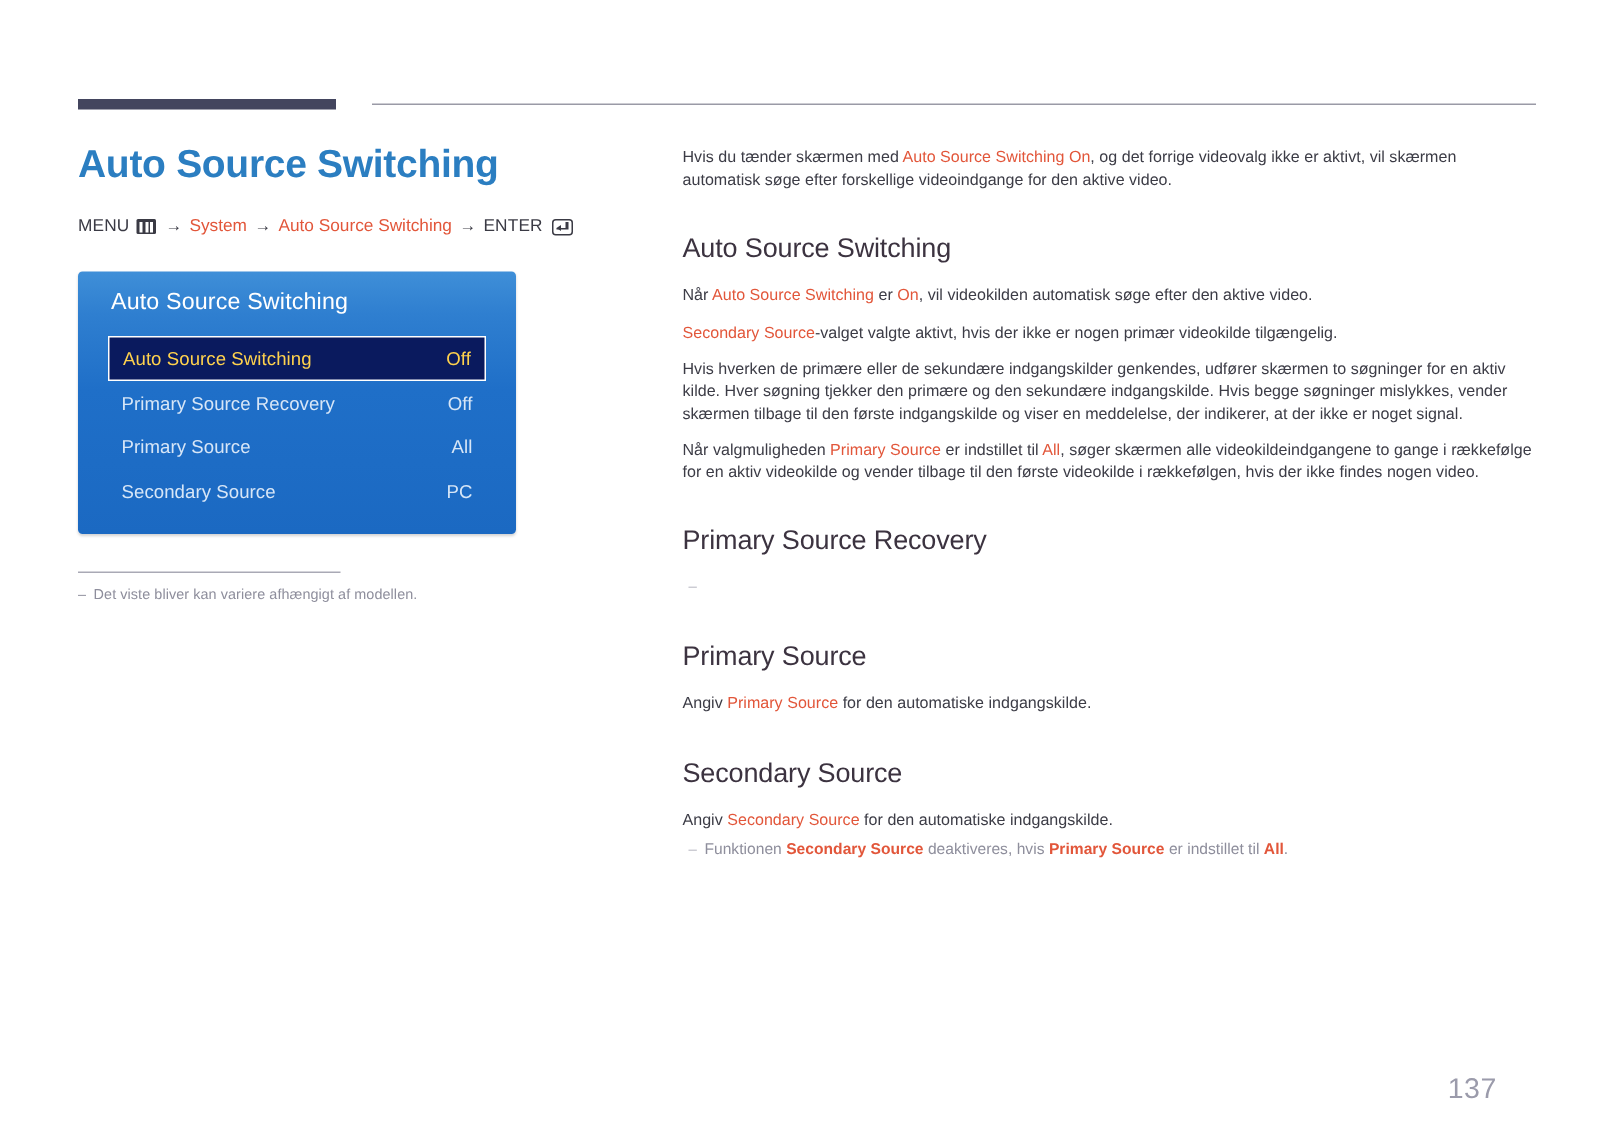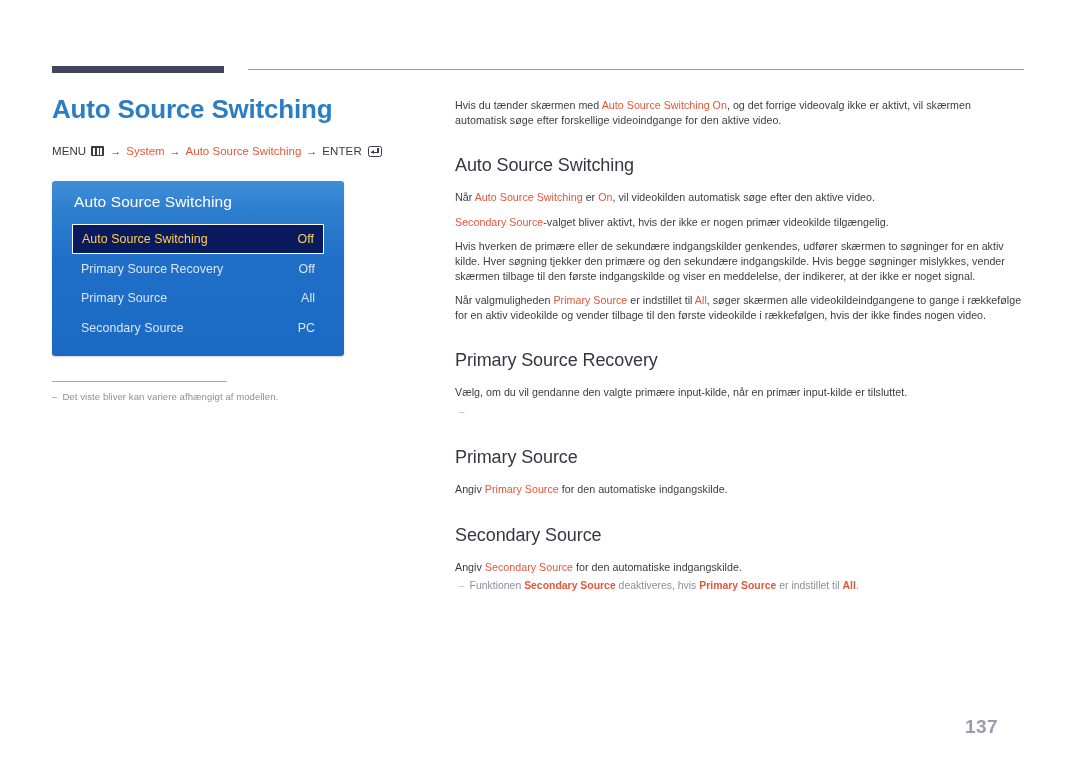--- a/index.html
+++ b/index.html
@@ -110,21 +110,21 @@
     font-size:10.4px; line-height:14.6px; color:#8e8e9c;
     letter-spacing:0.02px; display:flex; gap:5px; margin-top:5px; padding-left:4px;
   }
   .note .nd { color:#b9b9c3; flex:none; font-size:10px; line-height:14px; }
   .note .red { color:#e2563a; }
   .note b { font-weight:700; }
 
   
   .pageno {
     position:absolute; right:52px; bottom:25px;
-    font-size:19px; color:#9b9bab; font-weight:700; letter-spacing:0.4px;
+    font-size:19px; color:#9b9bab; font-weight:400; letter-spacing:0.4px;
   }
 </style>
 </head>
 <body>
 
 <div class="page">
 
   <div class="rule-wrap">
     <div class="rule-thick"></div>
     <div class="rule-thin"></div>
@@ -194,32 +194,31 @@
     </p>
 
     <h2 class="sec-h gap-h">Auto Source Switching</h2>
 
     <p class="body-p">
       <span>Når </span><span class="red">Auto Source Switching</span><span> er </span><span class="red">On</span><span>, vil videokilden automatisk søge efter den aktive video.</span>
     </p>
 
 
     <p class="body-p">
-      <span class="red">Secondary Source</span><span>-valget bliver aktivt, hvis der ikke er nogen primær videokilde tilgængelig.</span>
+      <span class="red">Secondary Source</span><span>-valget valgte aktivt, hvis der ikke er nogen primær videokilde tilgængelig.</span>
     </p>
 
     <p class="body-p">Hvis hverken de primære eller de sekundære indgangskilder genkendes, udfører skærmen to søgninger for en aktiv kilde. Hver søgning tjekker den primære og den sekundære indgangskilde. Hvis begge søgninger mislykkes, vender skærmen tilbage til den første indgangskilde og viser en meddelelse, der indikerer, at der ikke er noget signal.</p>
 
     <p class="body-p">
       <span>Når valgmuligheden </span><span class="red">Primary Source</span><span> er indstillet til </span><span class="red">All</span><span>, søger skærmen alle videokildeindgangene to gange i rækkefølge for en aktiv videokilde og vender tilbage til den første videokilde i rækkefølgen, hvis der ikke findes nogen video.</span>
     </p>
 
     <h2 class="sec-h gap-h">Primary Source Recovery</h2>
 
-    <p class="body-p">Vælg, om du vil gendanne den valgte primære input-kilde, når en primær input-kilde er tilsluttet.</p>
 
     <div class="note">
       <span class="nd">‒</span>
     </div>
 
     <h2 class="sec-h gap-h">Primary Source</h2>
 
     <p class="body-p">
       <span>Angiv </span><span class="red">Primary Source</span><span> for den automatiske indgangskilde.</span>
     </p>

